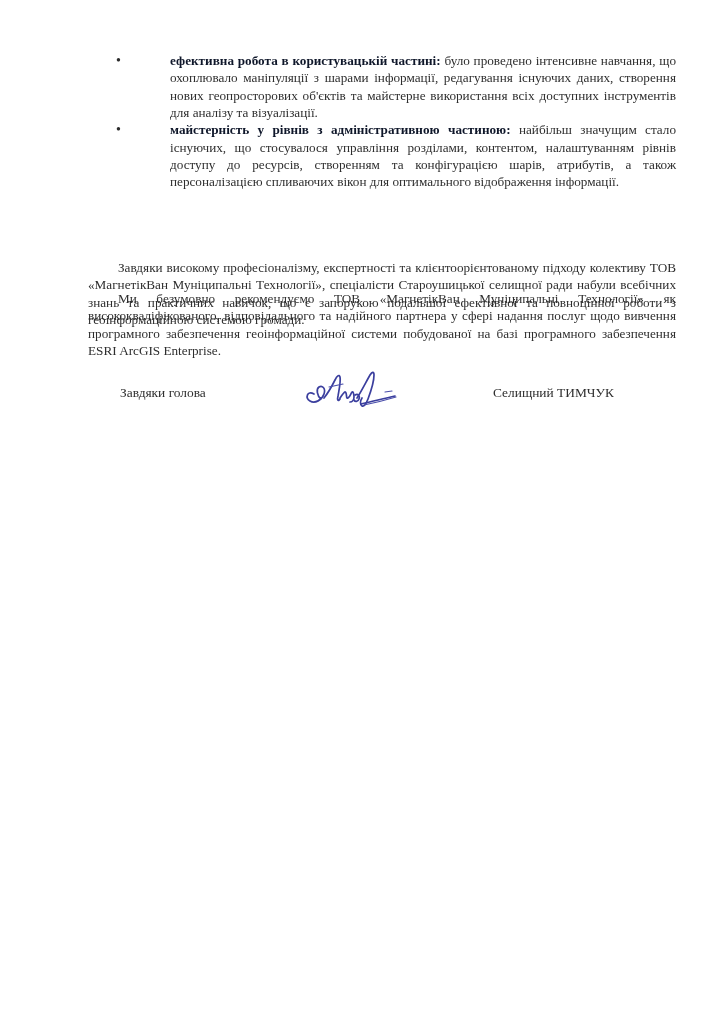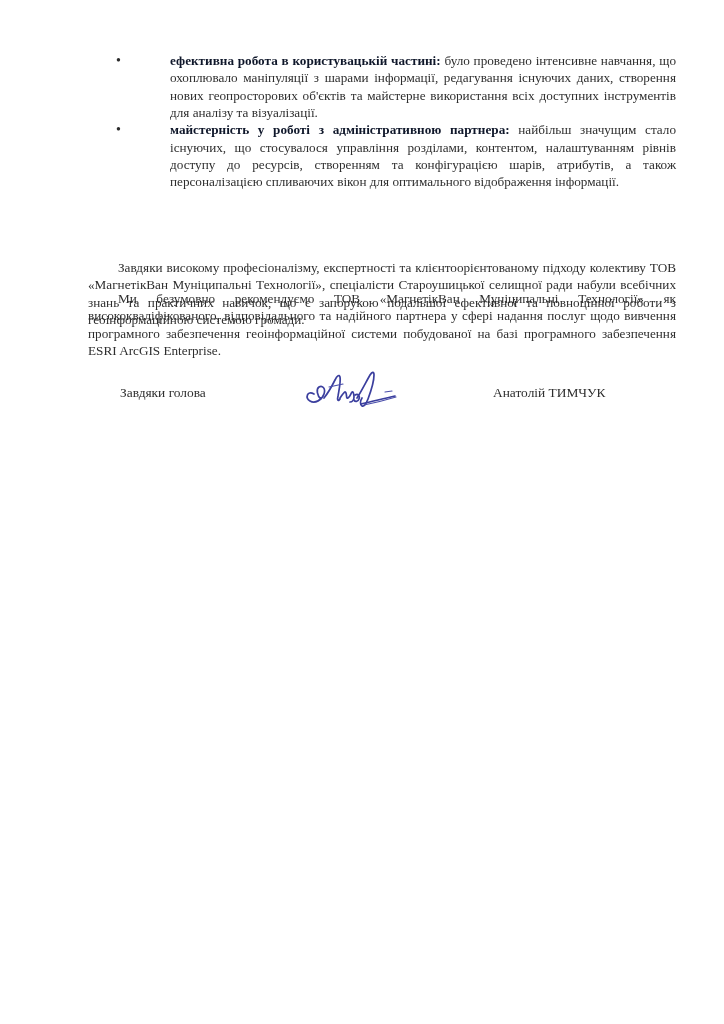--- a/index.html
+++ b/index.html
@@ -133,21 +133,21 @@
 </head>
 <body>
 
 <div class="page">
 
   <ul class="bullet-list">
     <li class="bullet-item">
       <span class="bullet-glyph">•</span><span class="bullet-lead">ефективна робота в користувацькій частині:</span><span> було проведено інтенсивне навчання, що охоплювало маніпуляції з шарами інформації, редагування існуючих даних, створення нових геопросторових об'єктів та майстерне використання всіх доступних інструментів для аналізу та візуалізації.</span>
     </li>
     <li class="bullet-item">
-      <span class="bullet-glyph">•</span><span class="bullet-lead">майстерність у роботі з адміністративною партнера:</span><span> найбільш значущим стало існуючих, що стосувалося управління розділами, контентом, налаштуванням рівнів доступу до ресурсів, створенням та конфігурацією шарів, атрибутів, а також персоналізацією спливаючих вікон для оптимального відображення інформації.</span>
+      <span class="bullet-glyph">•</span><span class="bullet-lead">майстерність у рівнів з адміністративною частиною:</span><span> найбільш значущим стало існуючих, що стосувалося управління розділами, контентом, налаштуванням рівнів доступу до ресурсів, створенням та конфігурацією шарів, атрибутів, а також персоналізацією спливаючих вікон для оптимального відображення інформації.</span>
     </li>
   </ul>
 
   <p class="para para-1">Завдяки високому професіоналізму, експертності та клієнтоорієнтованому підходу колективу ТОВ «МагнетікВан Муніципальні Технології», спеціалісти Староушицької селищної ради набули всебічних знань та практичних навичок, що є запорукою подальшої ефективної та повноцінної роботи з геоінформаційною системою громади.</p>
 
   <p class="para para-2">Ми безумовно рекомендуємо ТОВ «МагнетікВан Муніципальні Технології» як висококваліфікованого, відповідального та надійного партнера у сфері надання послуг щодо вивчення програмного забезпечення геоінформаційної системи побудованої на базі програмного забезпечення ESRI ArcGIS Enterprise.</p>
 
   <div class="signature-block">
     <span class="sig-role">Завдяки голова</span>
 
@@ -158,16 +158,16 @@
         <path class="sig-ink-thin" d="M29 19 L43 16"></path>
         <path class="sig-ink" d="M40 30 C43 26, 45 22, 46 25 C47 28, 46 31, 48 30 C50 29, 51 25, 52 24 C53 23, 54 26, 54 29 C54 32, 52 34, 50 34"></path>
         <path class="sig-ink" d="M55 27 C58 25, 60 28, 59 31 C58 34, 55 34, 54 32"></path>
         <path class="sig-ink" d="M57 30 C61 24, 66 14, 70 7 C72 4, 74 3, 74 7 C74 13, 71 23, 68 31 C66 36, 64 39, 62 38 C60 37, 60 33, 62 30"></path>
         <path class="sig-ink" d="M61 36 C70 34, 82 31, 95 28"></path>
         <path class="sig-ink-thin" d="M64 37 C74 35, 86 32, 96 29"></path>
         <path class="sig-ink-thin" d="M85 24 L92 23"></path>
       </svg>
     </span>
 
-    <span class="sig-name">Анатолій ТИМЧУК</span>
+    <span class="sig-name">Селищний ТИМЧУК</span>
   </div>
 
 </div>
 
 </body></html>

